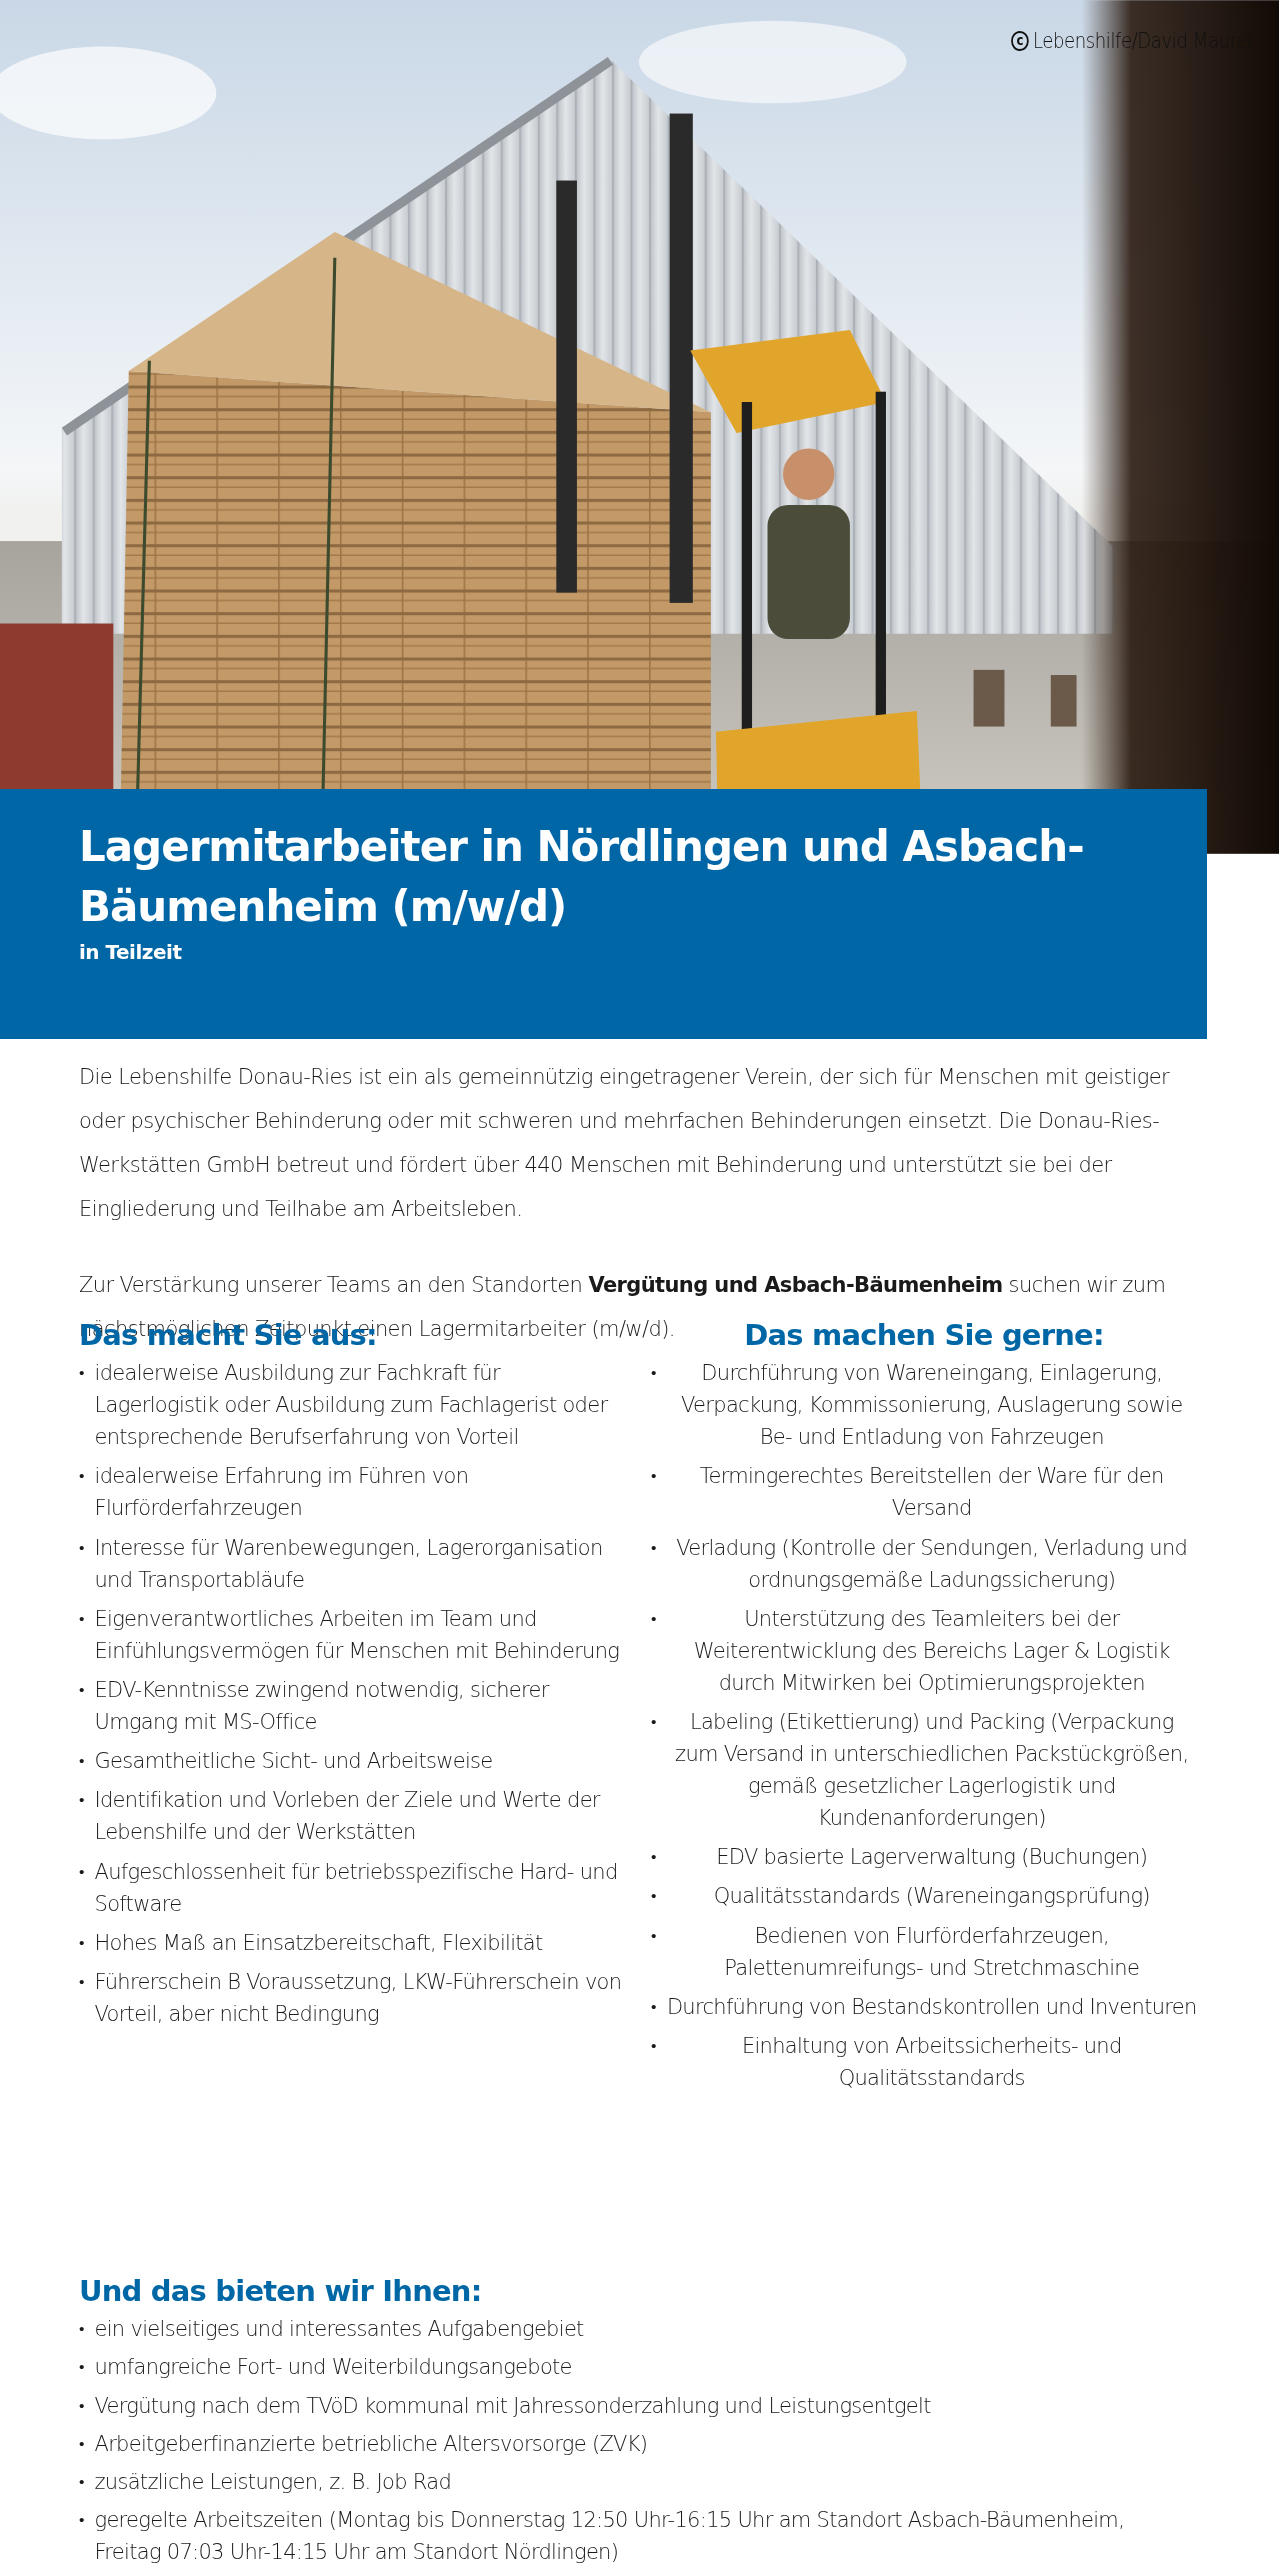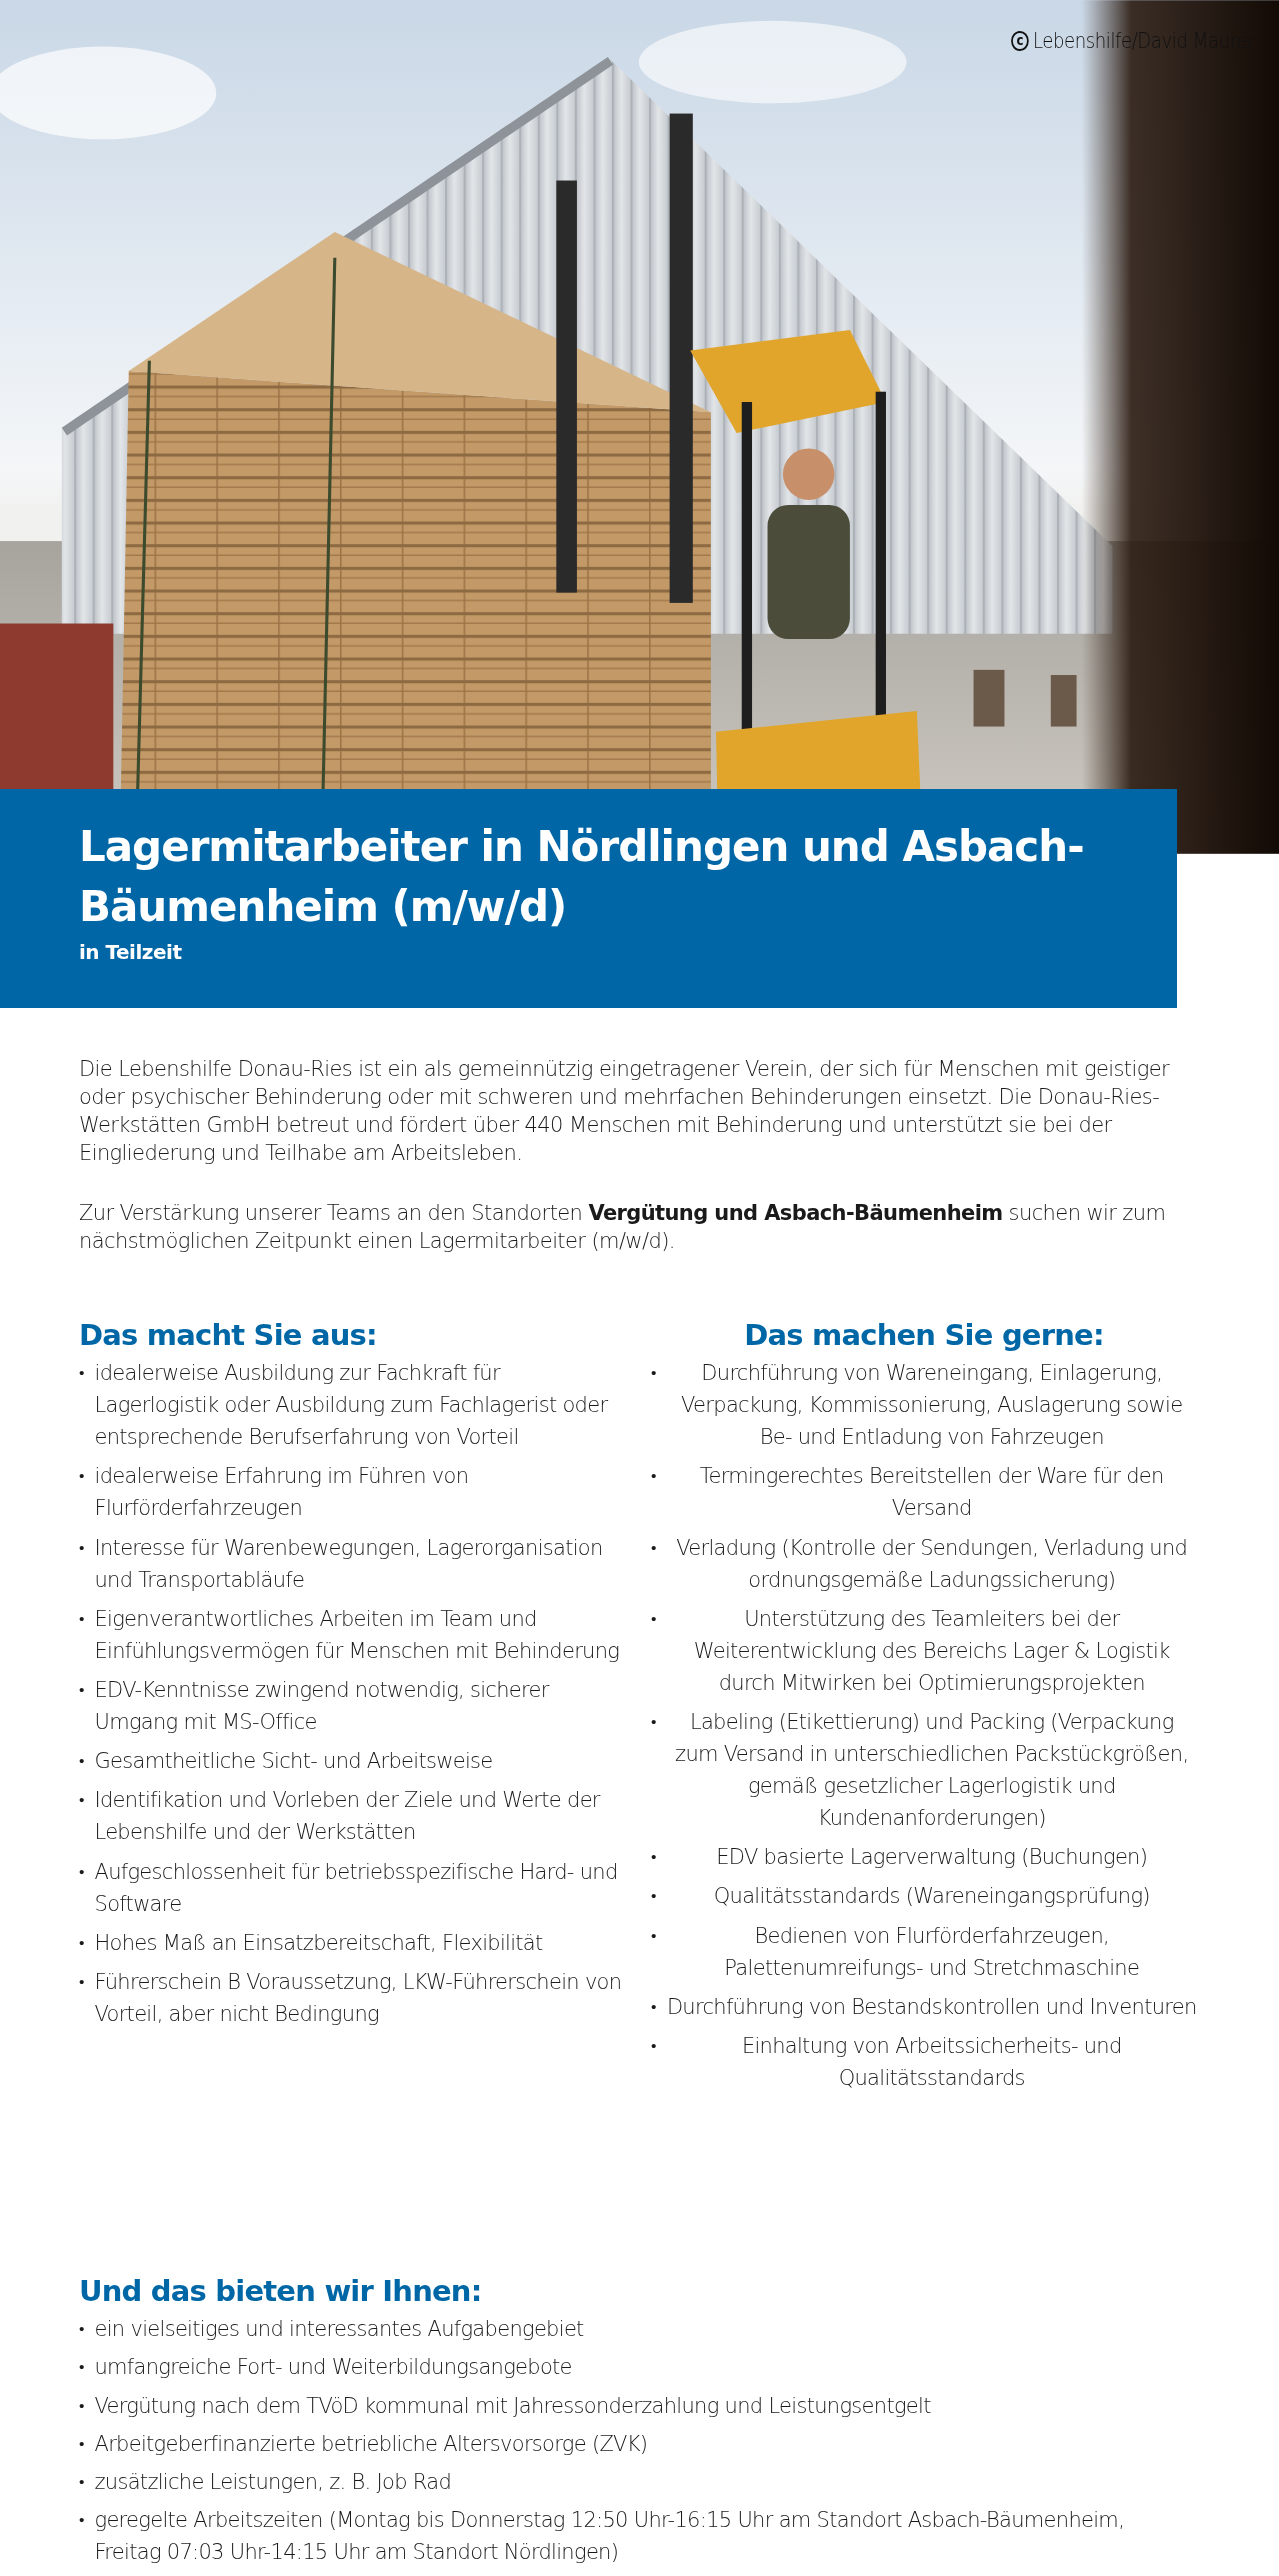--- a/index.html
+++ b/index.html
@@ -11,31 +11,31 @@
           background: linear-gradient(180deg, #c9d7e6 0%, #e4ebf2 35%, #f4f6f8 55%, #f1f1ef 60%); }
   .hero svg { position: absolute; left: 0; top: 0; }
   .credit { position: absolute; right: 25px; top: 29px; font-family: "DejaVu Sans", sans-serif;
             font-size: 20.6px; font-weight: 300; color: #111; letter-spacing: -0.5px;
             display: flex; align-items: center; gap: 5.2px; transform: scaleX(0.88); transform-origin: right center; }
   .credit .c-icon { width: 19.6px; height: 19.6px; border: 2.1px solid #111; border-radius: 50%;
                     box-sizing: border-box; display: inline-flex; align-items: center; justify-content: center;
                     font-size: 13.4px; font-weight: 700; line-height: 1; }
 
   
-  .title-band { position: absolute; left: 0; top: 789px; width: 1177px; height: 219px; background: #0066a6; }
+  .title-band { position: absolute; left: 0; top: 789px; width: 1177px; height: 250px; background: #0066a6; padding-left: 30px; }
   .title-band h1 { position: absolute; left: 79px; top: 28px; margin: 0; width: 1082px;
                    font-family: "DejaVu Sans", sans-serif; font-weight: 700; font-size: 42px;
                    line-height: 60px; color: #ffffff; letter-spacing: -1px; }
   .title-band .subtitle { position: absolute; left: 79px; top: 145px; margin: 0;
                           font-family: "DejaVu Sans", sans-serif; font-weight: 700; font-size: 20px;
                           line-height: 36px; color: #ffffff; letter-spacing: -0.5px; }
 
   
   .txt { font-family: "DejaVu Sans", sans-serif; font-weight: 300; color: #1a1a1a; }
-  .intro { position: absolute; left: 79px; top: 1055px; width: 1133px; font-size: 21px; line-height: 28px;
+  .intro { position: absolute; left: 79px; top: 1055px; width: 1133px; font-size: 21px; line-height: 44px;
            letter-spacing: -0.6px; }
   .intro p { margin: 0 0 32px 0; }
   .intro strong { font-weight: 600; }
 
   .col { position: absolute; top: 1320px; width: 546px; }
   .col.left { left: 79px; }
   .col.right { left: 651px; text-align: center; }
   .sec-head { font-family: "DejaVu Sans", sans-serif; font-weight: 700; color: #0067a7;
               font-size: 29px; line-height: 31px; margin: 0 0 6.2px 0; letter-spacing: -0.8px; }
   ul.bullets { list-style: none; margin: 0; padding: 0; }

